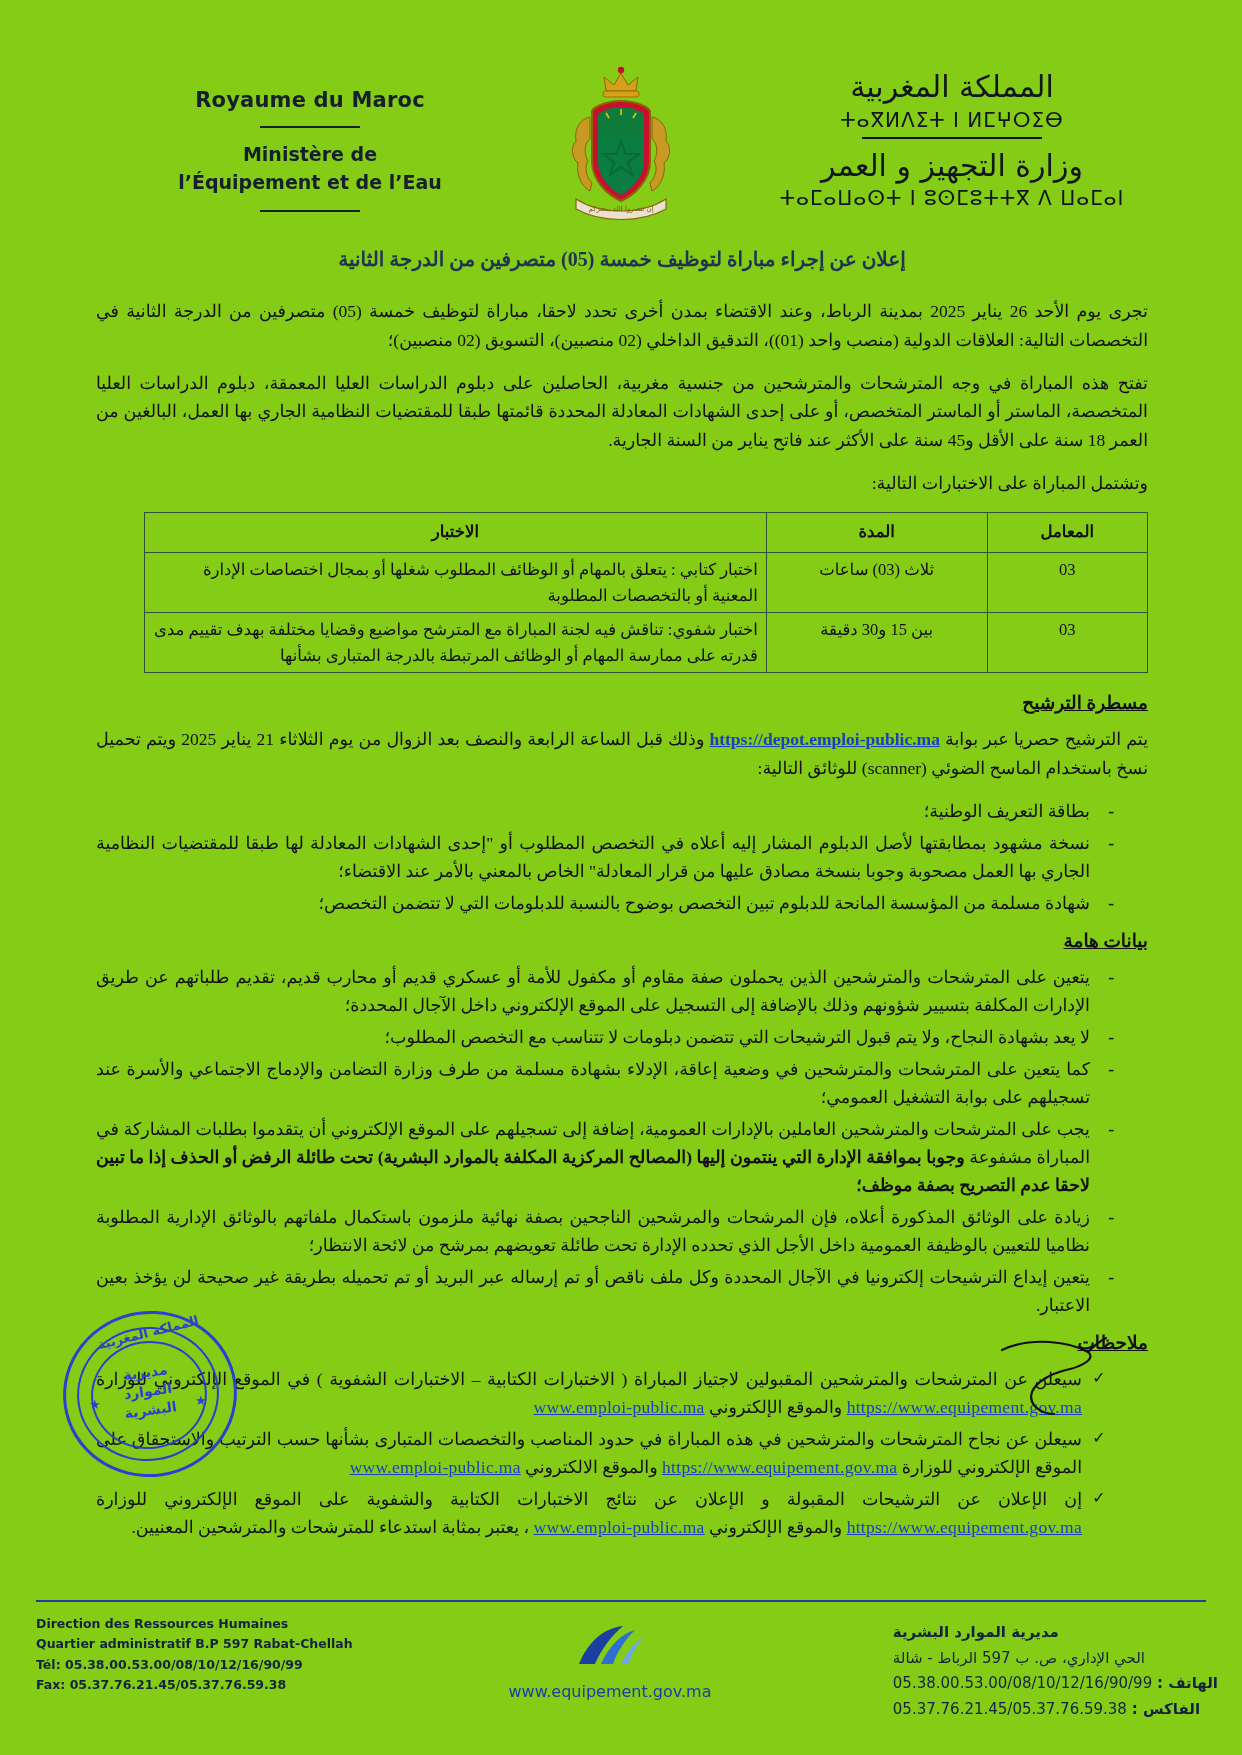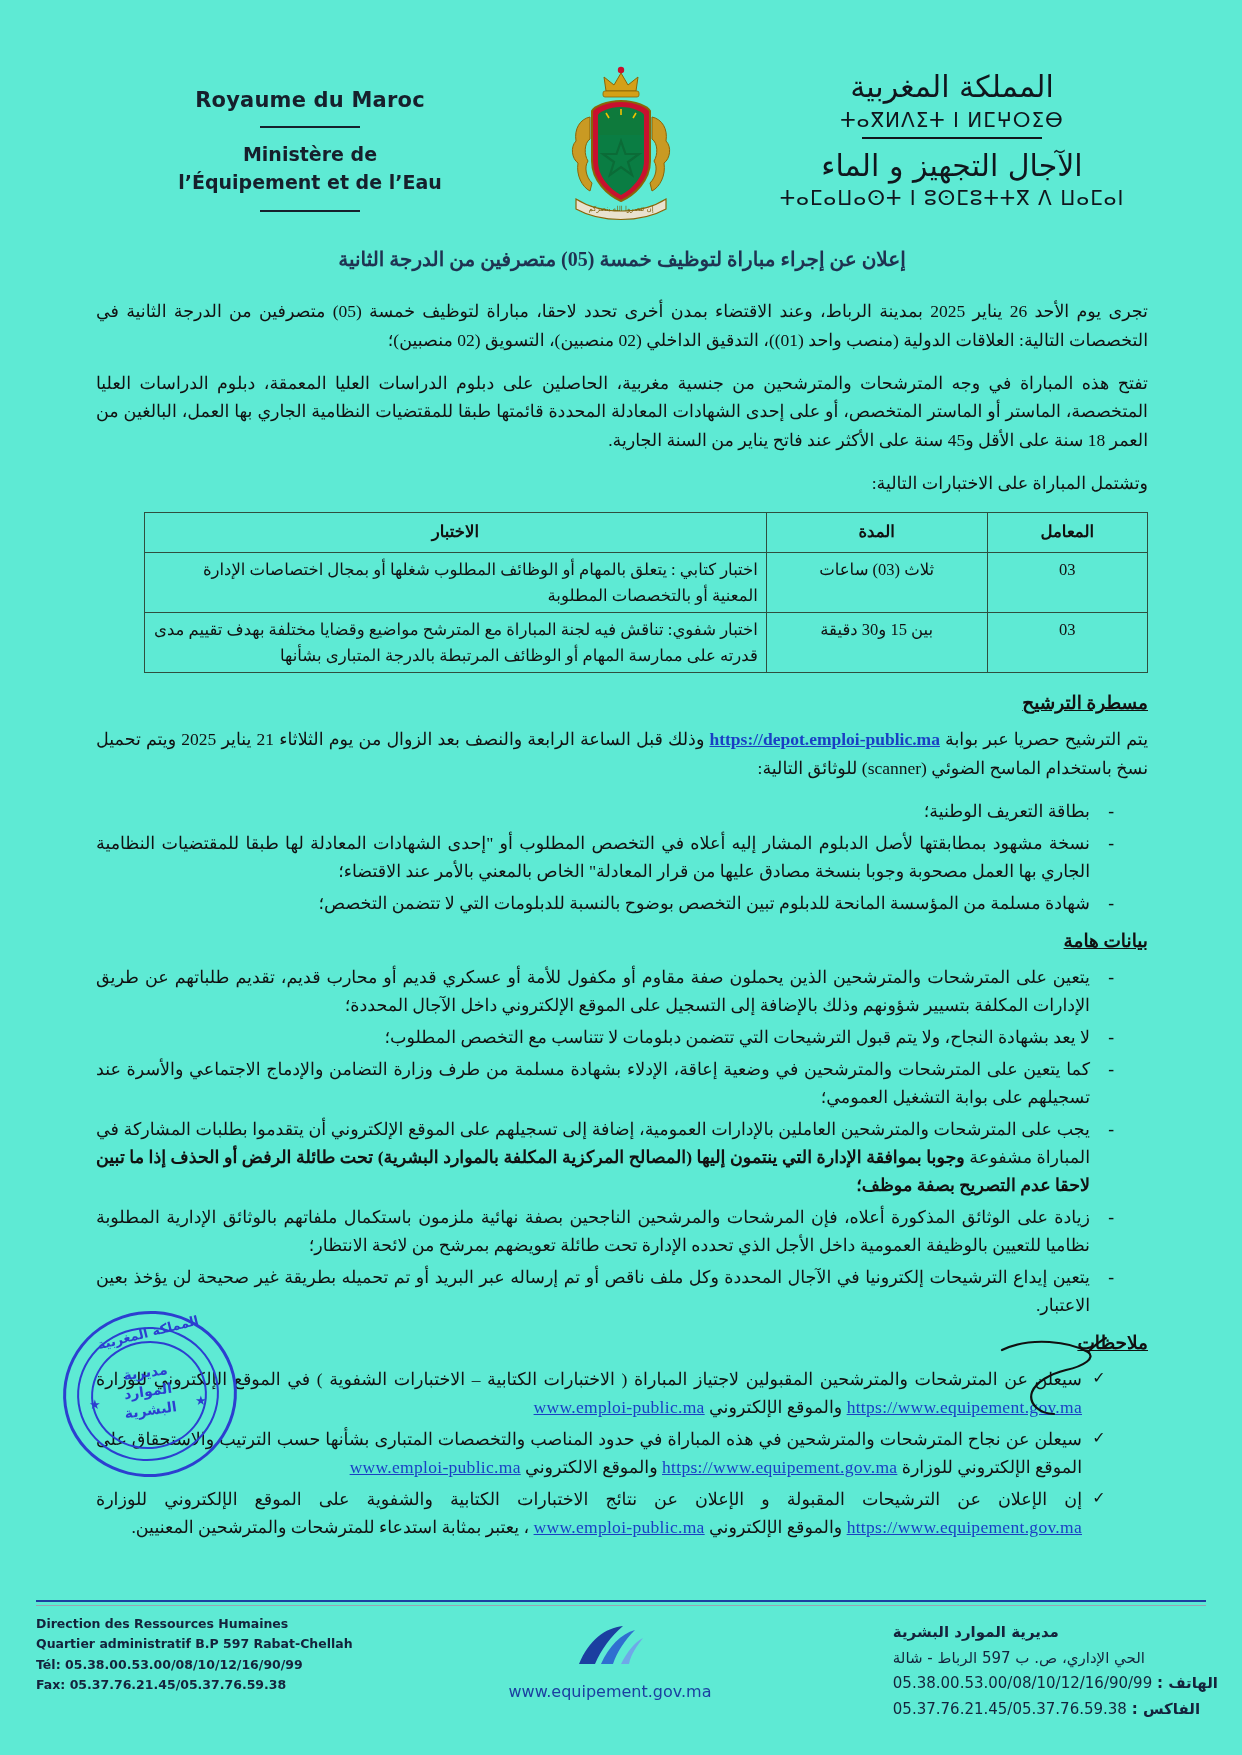--- a/index.html
+++ b/index.html
@@ -4,21 +4,21 @@
 <style>
   html, body {
     margin: 0;
     padding: 0;
     background: #ffffff;
   }
   .page {
     position: relative;
     width: 1242px;
     height: 1755px;
-    background: #5eead4;
+    background: #84cc16;
     font-family: "Liberation Serif", "DejaVu Serif", serif;
     color: #111111;
     overflow: hidden;
     box-sizing: border-box;
   }
 
   
   .header {
     position: absolute;
     top: 60px;
@@ -372,21 +372,21 @@
 
         <path d="M30 134 C55 150 95 150 120 134 L120 144 C95 158 55 158 30 144 Z" fill="#e9e2cf" stroke="#8a6508" stroke-width="1.2"></path>
         <text x="75" y="146" font-size="7" text-anchor="middle" fill="#7a5c05" font-family="DejaVu Sans, sans-serif">إن تنصروا الله ينصركم</text>
       </svg>
     </div>
 
     <div class="header-ar">
       <div class="ar1">المملكة المغربية</div>
       <div class="tif">ⵜⴰⴳⵍⴷⵉⵜ ⵏ ⵍⵎⵖⵔⵉⴱ</div>
       <div class="rule"></div>
-      <div class="ar2">الآجال التجهيز و الماء</div>
+      <div class="ar2">وزارة التجهيز و العمر</div>
       <div class="tif2">ⵜⴰⵎⴰⵡⴰⵙⵜ ⵏ ⵓⵙⵎⵓⵜⵜⴳ ⴷ ⵡⴰⵎⴰⵏ</div>
     </div>
   </div>
 
   <div class="content">
 
     <div class="doc-title">إعلان عن إجراء مباراة لتوظيف خمسة (05) متصرفين من الدرجة الثانية</div>
 
     <p class="para">تجرى يوم الأحد 26 يناير 2025 بمدينة الرباط، وعند الاقتضاء بمدن أخرى تحدد لاحقا، مباراة لتوظيف خمسة (05) متصرفين من الدرجة الثانية في التخصصات التالية: العلاقات الدولية (منصب واحد (01))، التدقيق الداخلي (02 منصبين)، التسويق (02 منصبين)؛</p>
     <p class="para">تفتح هذه المباراة في وجه المترشحات والمترشحين من جنسية مغربية، الحاصلين على دبلوم الدراسات العليا المعمقة، دبلوم الدراسات العليا المتخصصة، الماستر أو الماستر المتخصص، أو على إحدى الشهادات المعادلة المحددة قائمتها طبقا للمقتضيات النظامية الجاري بها العمل، البالغين من العمر 18 سنة على الأقل و45 سنة على الأكثر عند فاتح يناير من السنة الجارية.</p>

